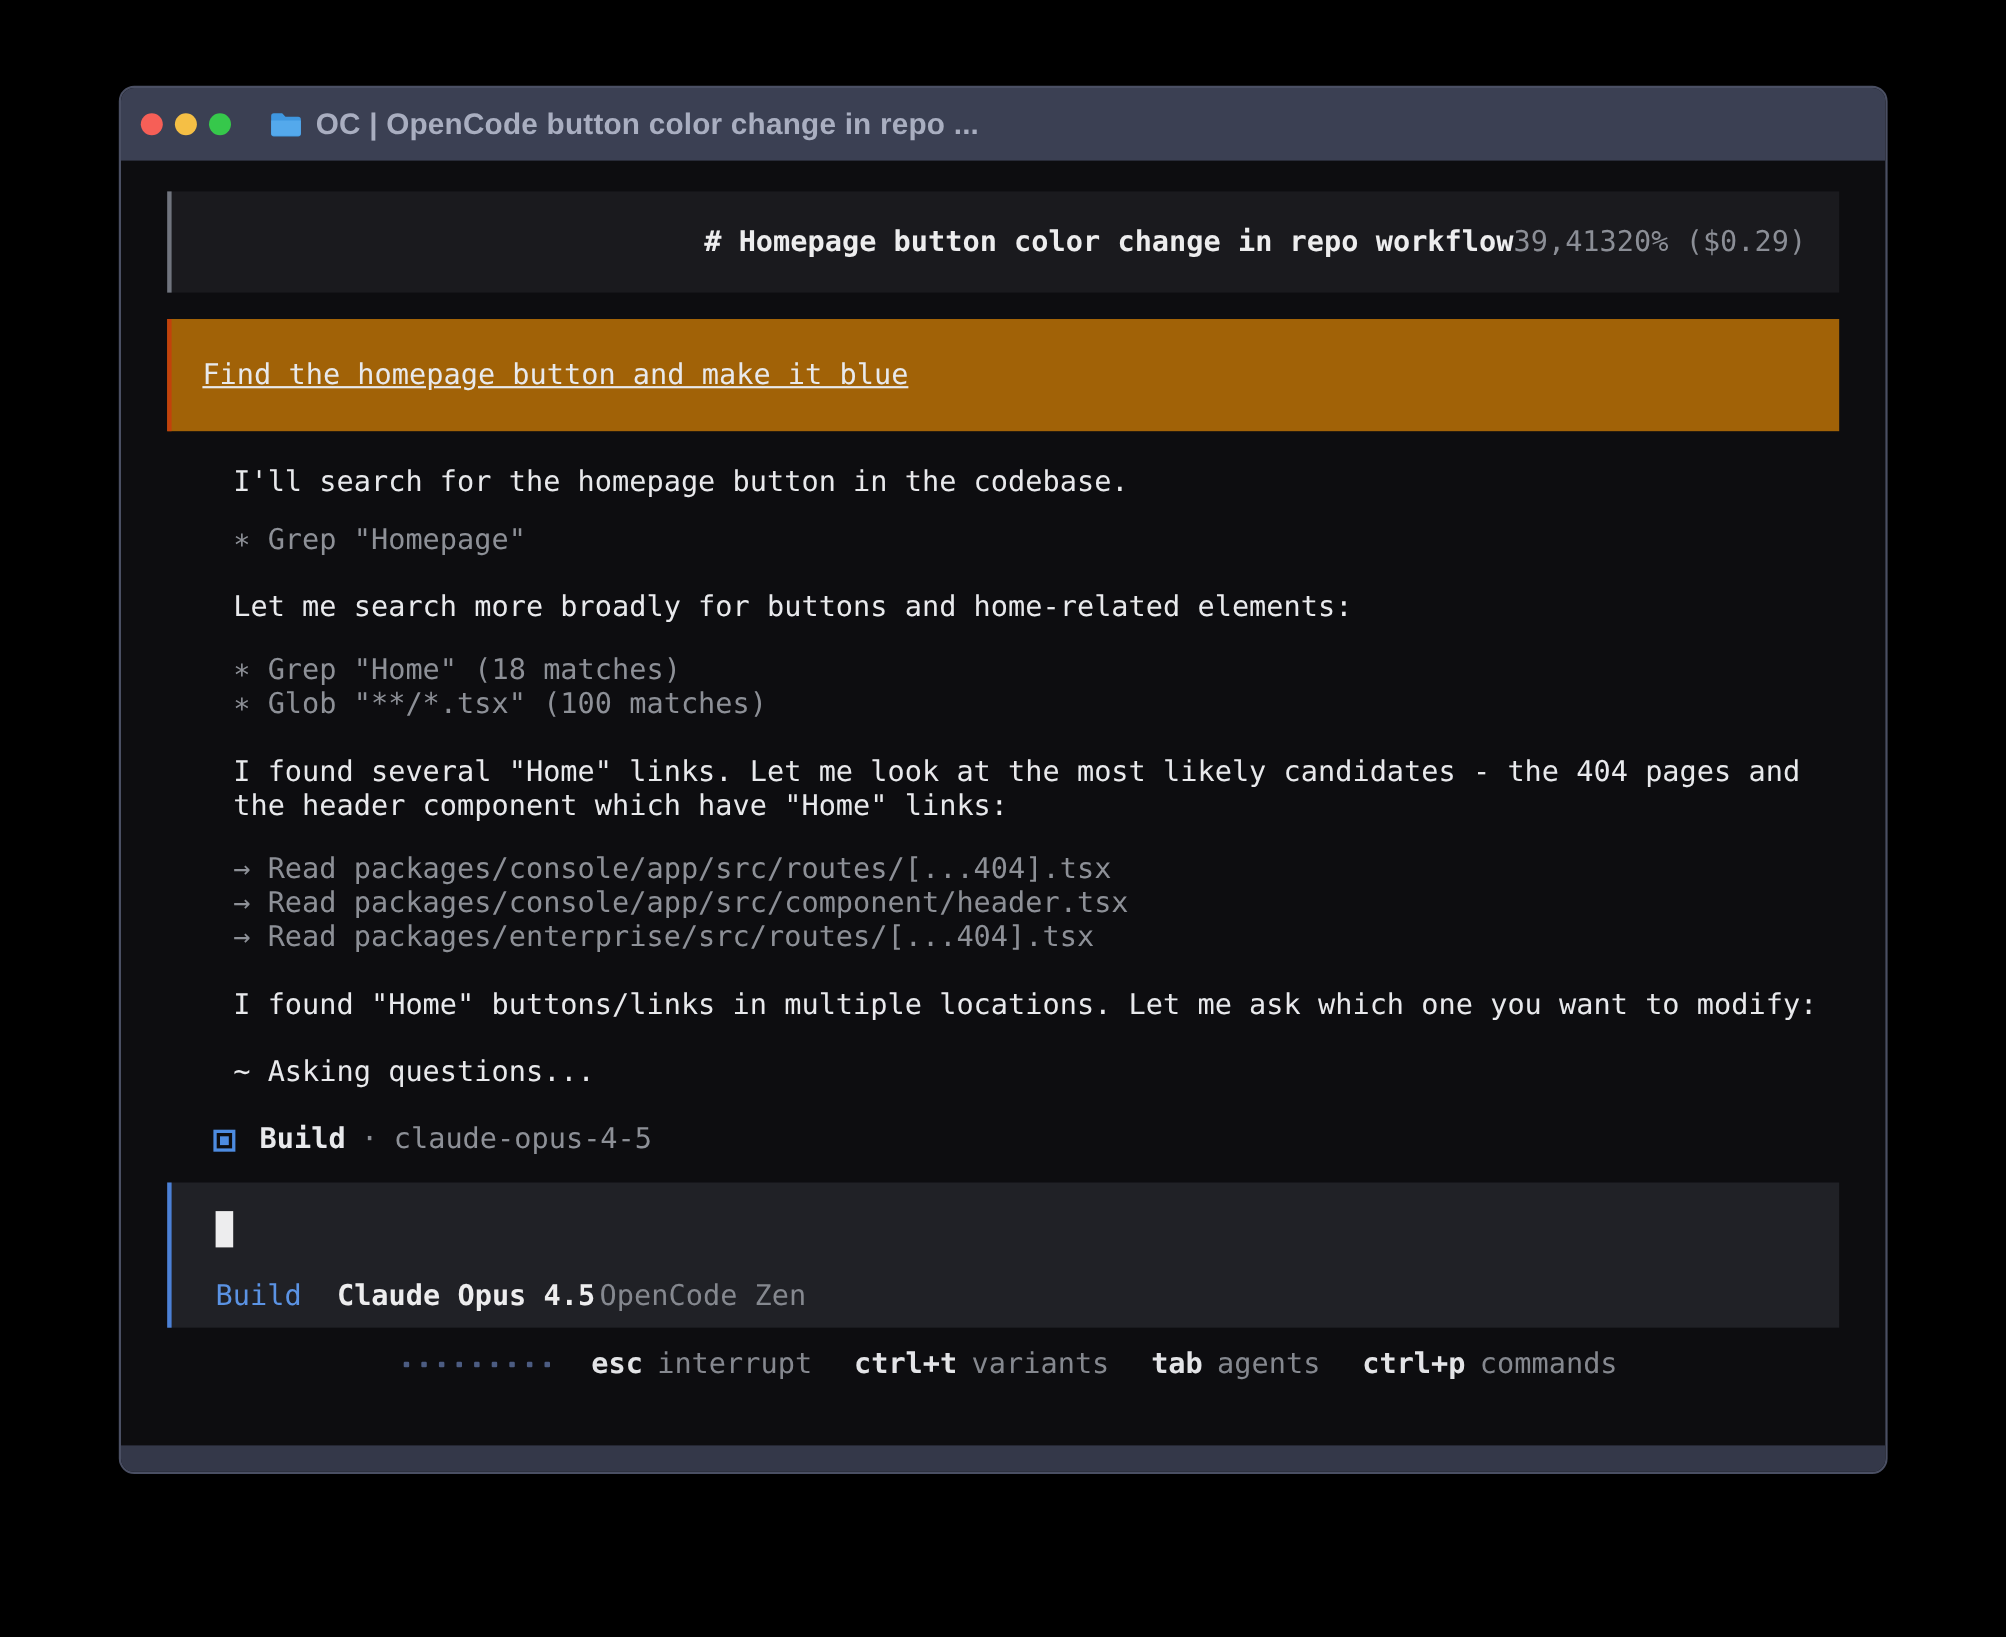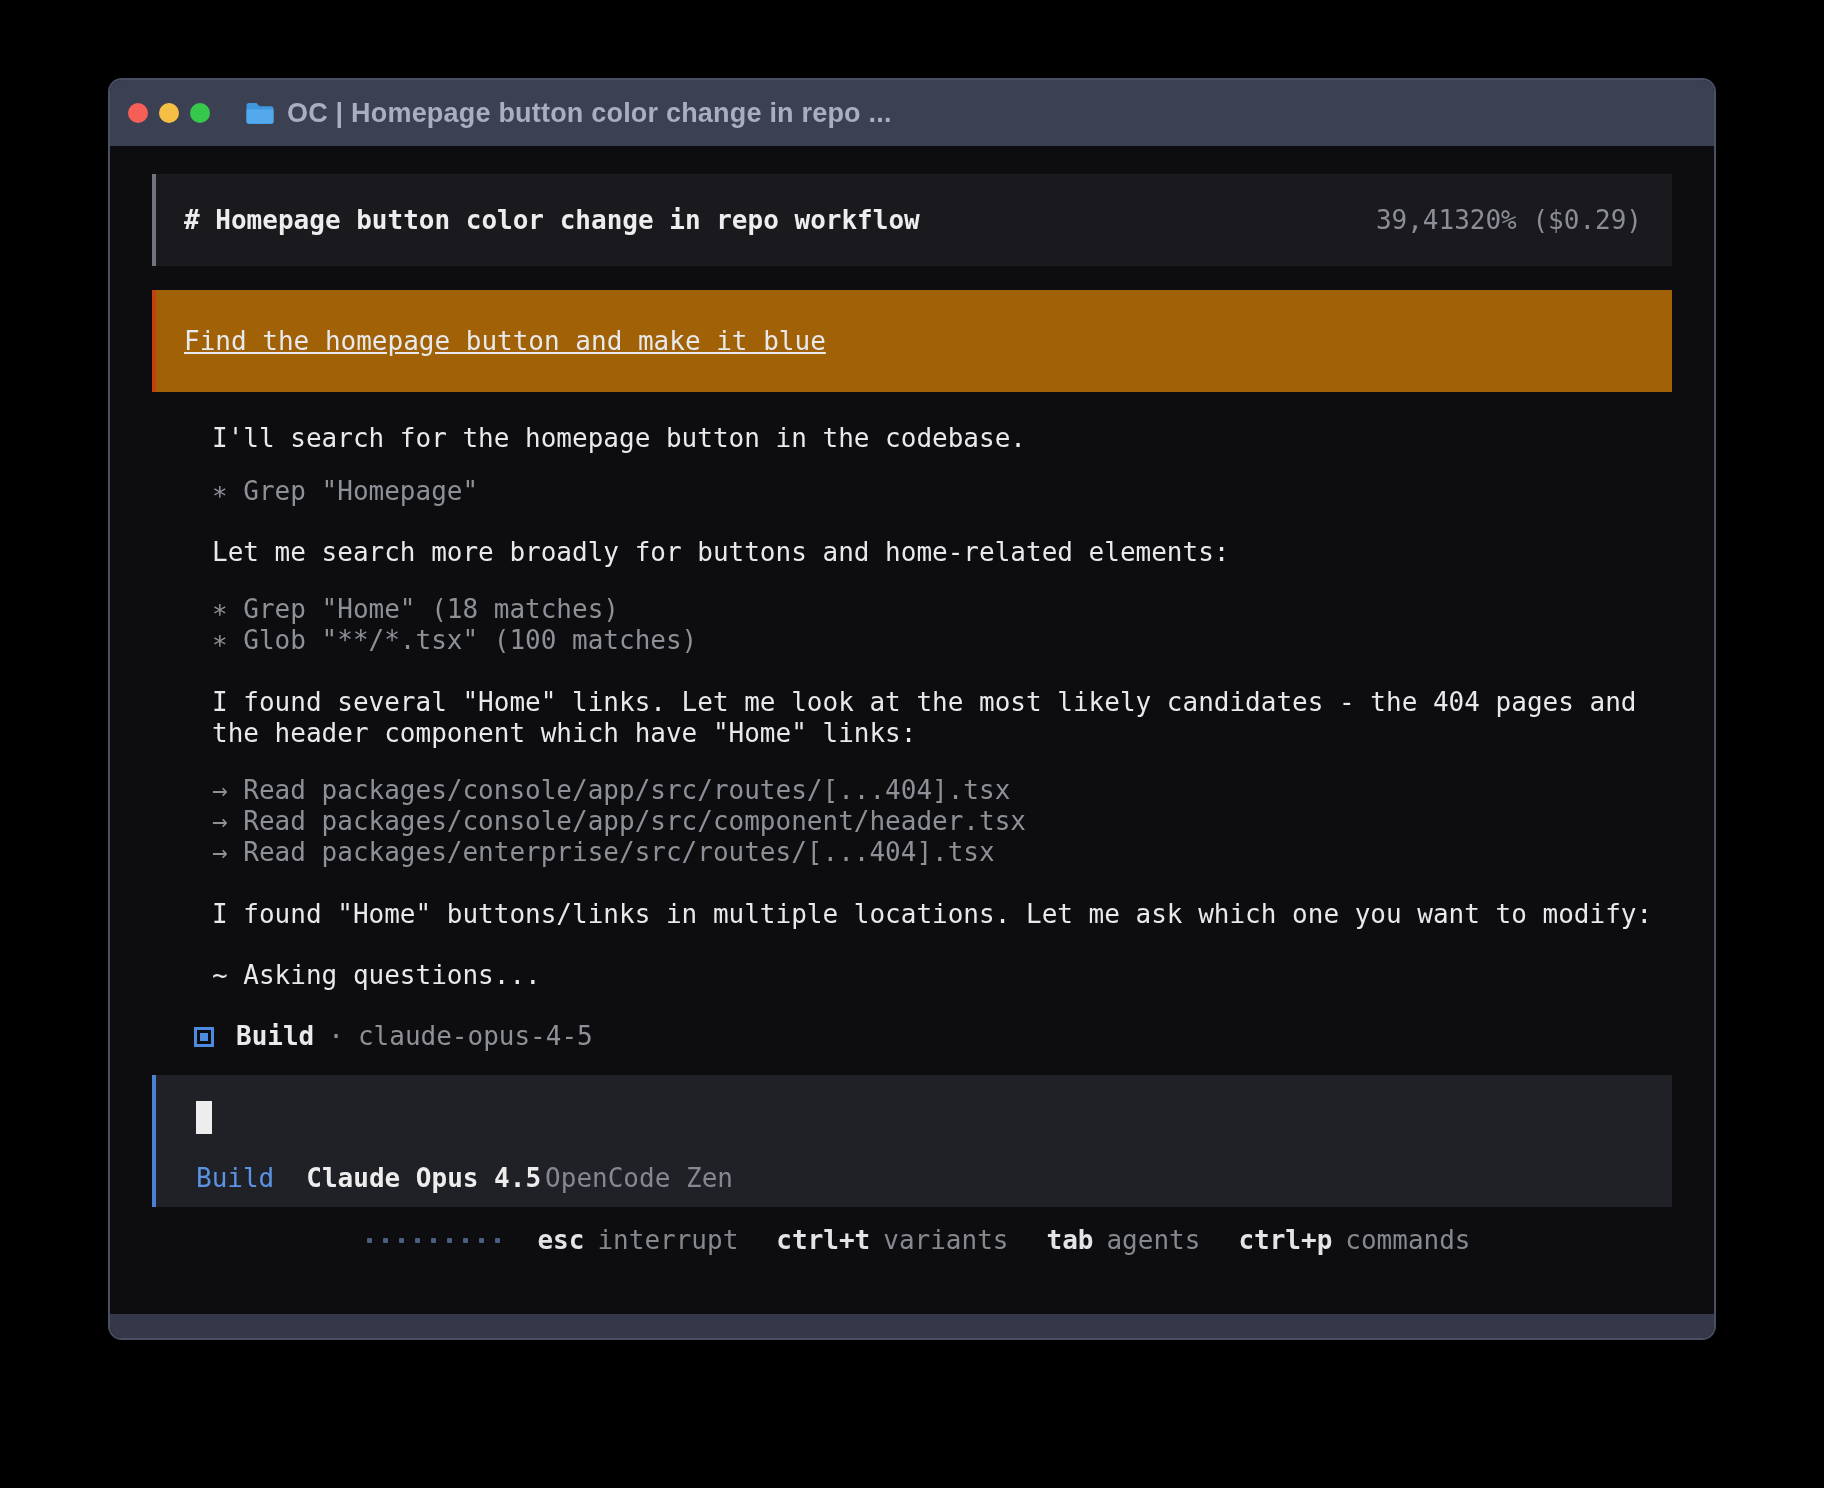--- a/index.html
+++ b/index.html
@@ -32,21 +32,21 @@
     padding: 0 42px 0 42px; height: 1168px; overflow: hidden;
     font-size: 26px; line-height: 31px; color: #e8e9ec;
   }
   .txt { white-space: pre-wrap; }
   .white { color: #e8e9ec; }
   .gray { color: #8d9097; }
 
   .header-block {
     margin-top: 28px; height: 92px; background: #1a1a1e;
     border-left: 4px solid #70747e; display: flex; align-items: center;
-    justify-content: space-between; padding: 0 30px 0 28px;
+    justify-content: flex-end; padding: 0 30px 0 28px;
   }
   .session-title { font-weight: bold; color: #ededee; white-space: pre; }
   .session-stats { display: flex; color: #8b8e96; white-space: pre; }
 
   .user-block {
     margin-top: 24px; height: 102px; background: #a16207;
     border-left: 4px solid #c2410c; display: flex; align-items: center;
     padding: 0 28px;
     text-decoration: underline;
   }
@@ -100,21 +100,21 @@
   <div class="titlebar">
     <span class="light red"></span>
     <span class="light yellow"></span>
     <span class="light green"></span>
     <span class="folder">
       <svg width="30" height="25" viewBox="0 0 30 25">
         <path d="M1.5 4.5 q0-2.5 2.5-2.5 h7.5 l3 3.2 h11.5 q2.5 0 2.5 2.5 v12.8 q0 2.5-2.5 2.5 h-22 q-2.5 0-2.5-2.5 z" fill="#3f97e0"></path>
         <path d="M1.5 8.5 h27 v11.5 q0 2.5-2.5 2.5 h-22 q-2.5 0-2.5-2.5 z" fill="#54a9ec"></path>
       </svg>
     </span>
-    <span class="titlebar-title">OC | Homepage button color change in repo ...</span>
+    <span class="titlebar-title">OC | OpenCode button color change in repo ...</span>
   </div>
 
   <div class="content">
 
     <div class="header-block">
       <span class="session-title txt"># Homepage button color change in repo workflow</span>
       <span class="session-stats">
         <span>39,413</span>
         <span>20% ($0.29)</span>
       </span>

